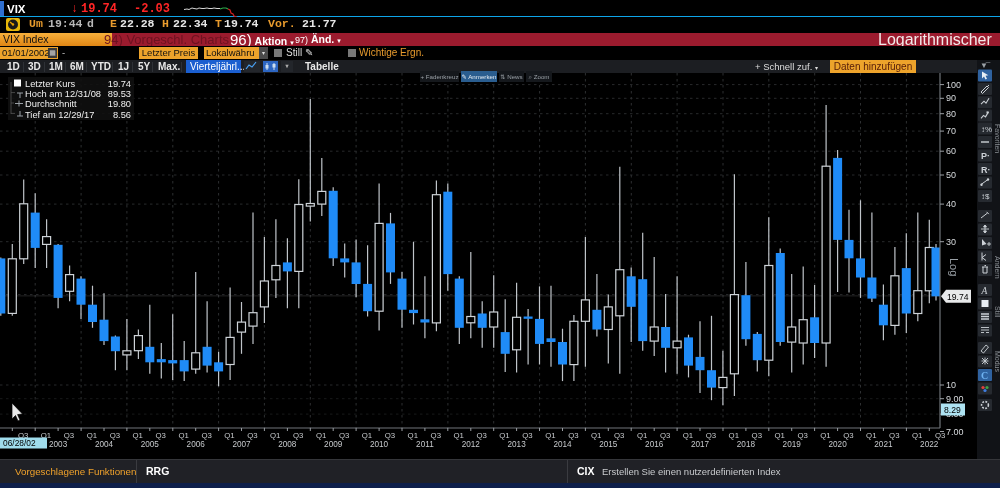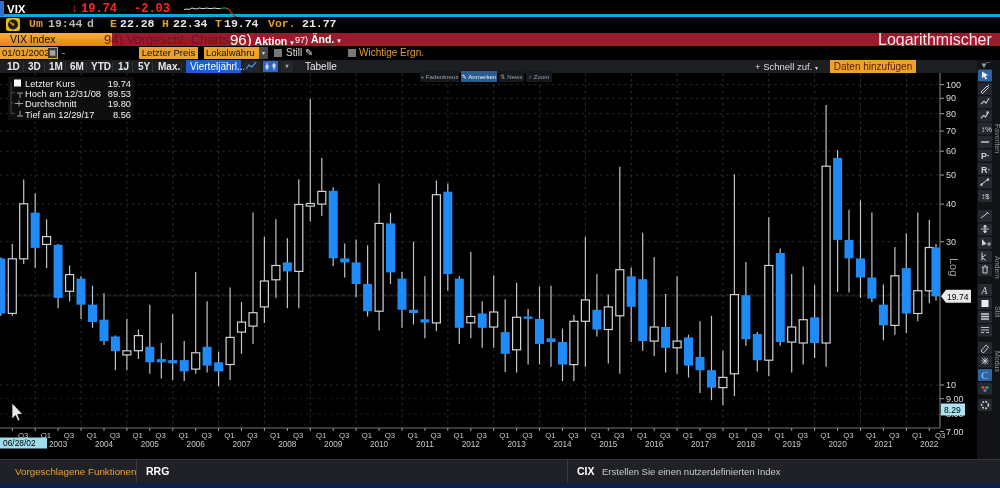--- a/index.html
+++ b/index.html
@@ -1,20 +1,20 @@
 <!DOCTYPE html>
 <html><head><meta charset="utf-8"><style>
 *{margin:0;padding:0;box-sizing:border-box}
 body{width:1000px;height:488px;background:#000;font-family:"Liberation Sans",sans-serif;overflow:hidden;position:relative}
 .mono{font-family:"Liberation Mono",monospace}
 .abs{position:absolute}
 </style></head>
 <body>
 
-<div class="abs" style="left:0;top:0;width:1000px;height:17px;background:#000;border-bottom:3px solid #0ea5e9">
+<div class="abs" style="left:0;top:0;width:1000px;height:17px;background:#000;border-bottom:1px solid #0ea5e9">
  <div class="abs" style="left:0;top:1px;width:4px;height:15px;background:#2f6fd0"></div>
  <div class="abs" style="left:7px;top:2.5px;font-size:11.5px;font-weight:bold;color:#fff">VIX</div>
  <div class="abs mono" style="left:71px;top:2px;font-size:12px;font-weight:bold;color:#ff2525">↓</div>
     <div class="abs mono" style="left:81px;top:2px;font-size:12px;font-weight:bold;color:#ff2525">19.74</div>
  <div class="abs mono" style="left:134px;top:2px;font-size:12px;font-weight:bold;color:#ff2525">-2.03</div>
  <svg class="abs" style="left:183px;top:2px" width="60" height="15">
       <path d="M1 7.5 l3 -0.5 2 0.5 3 -1.5 2 0.5 3 0.5 2 -1 3 0.5 2 0 3 -0.5 2 0.5 3 0 2 -0.5 3 0.5 3 0" stroke="#d8d8d8" fill="none" stroke-width="1"></path>
       <path d="M37 7 l3 -1 3 0 2 1" stroke="#2faa4a" fill="none" stroke-width="1.2"></path>
       <path d="M45 7 l2 1 1 3 2 1 1 2 3 1" stroke="#d02020" fill="none" stroke-width="1.2"></path>
     </svg>
@@ -33,21 +33,21 @@
  <span class="abs" style="left:120px">22.28</span>
  <span class="abs" style="left:162px;color:#e89b2d">H</span>
  <span class="abs" style="left:173px">22.34</span>
  <span class="abs" style="left:215px;color:#e89b2d">T</span>
  <span class="abs" style="left:224px">19.74</span>
  <span class="abs" style="left:268px;color:#e89b2d">Vor.</span>
  <span class="abs" style="left:302px">21.77</span>
 </div>
 
 <div class="abs" style="left:0;top:33px;width:1000px;height:13px;background:#9b1b2e">
- <div class="abs" style="left:0;top:0;width:112px;height:13px;background:linear-gradient(#f7b03c,#e08614);color:#111;font-size:10.5px;padding-left:10px;line-height:13px">VIX Index</div>
+ <div class="abs" style="left:0;top:0;width:112px;height:13px;background:linear-gradient(#f7b03c,#e08614);color:#111;font-size:10.5px;padding-left:3px;line-height:13px">VIX Index</div>
  <div class="abs" style="left:104px;top:0;color:#6d1220;font-size:13px;line-height:13px">94) Vorgeschl. Charts</div>
  <div class="abs" style="left:230px;top:0;color:#fff;font-size:10.5px;line-height:13px"><span style="font-size:15px">96)</span> <b>Aktion</b> <span style="font-size:7px">▾</span></div>
  <div class="abs" style="left:295px;top:0;color:#fff;font-size:10.5px;line-height:13px"><span style="font-size:9px">97)</span> <b>Änd.</b> <span style="font-size:7px">▾</span></div>
  <div class="abs" style="left:878px;top:0;color:#f3eaea;font-size:16px;line-height:13px">Logarithmischer Chart</div>
 </div>
 
 <div class="abs" style="left:0;top:46px;width:1000px;height:14px;background:#000;font-size:9.5px">
  <div class="abs" style="left:0;top:1px;width:58px;height:12px;background:#eda32b;color:#111;line-height:12px;padding-left:2px">01/01/2002<span style="position:absolute;right:1px;top:1px;width:9px;height:10px;background:#3a3a3a;color:#ccc;font-size:7px;text-align:center;line-height:10px">▦</span></div>
  <div class="abs" style="left:62px;top:1px;color:#ccc;line-height:12px">-</div>
  <div class="abs" style="left:69px;top:14px;width:59px;height:12px;background:#eda32b;color:#111;line-height:12px;padding-left:2px">08/10/2022<span style="position:absolute;right:1px;top:1px;width:9px;height:10px;background:#3a3a3a;color:#ccc;font-size:7px;text-align:center;line-height:10px">▦</span></div>
@@ -80,21 +80,21 @@
  <div class="abs" style="left:186px;top:0;width:55px;height:13px;background:#1b5fd0;color:#fff;line-height:13px;padding-left:4px;font-weight:normal">Vierteljährl...</div>
  <div class="abs" style="left:244px;top:1px;width:16px;height:11px;background:#23262b"><svg width="16" height="11">
         <path d="M2 8 l3 -4 3 2 4 -5" stroke="#4aa3f7" fill="none" stroke-width="1.2"></path>
       </svg></div>
  <div class="abs" style="left:263px;top:1px;width:15px;height:11px;background:#2d66c2"><svg width="15" height="11">
         <path d="M4 2 v7 M11 2 v7" stroke="#cde" stroke-width="1"></path>
         <rect x="2.5" y="4" width="3" height="3.5" fill="#cde"></rect>
         <rect x="9.5" y="3" width="3" height="3.5" fill="#cde"></rect>
       </svg></div>
  <div class="abs" style="left:281px;top:1px;width:12px;height:11px;background:#23262b;color:#aaa;font-size:6px;text-align:center;line-height:11px">▾</div>
- <span class="abs" style="left:305px;line-height:13px;font-weight:normal">Tabelle</span>
+ <span class="abs" style="left:305px;line-height:13px;font-weight:bold">Tabelle</span>
  <span class="abs" style="left:755px;line-height:13px;font-weight:normal;font-size:9.5px;color:#ddd">+ Schnell zuf. <span style="font-size:6px">▾</span></span>
  <div class="abs" style="left:830px;top:0;width:86px;height:13px;background:#eda32b;color:#59200a;line-height:13px;text-align:center;font-weight:normal">Daten hinzufügen</div>
  <span class="abs" style="left:984px;top:0;color:#999;font-size:8px;line-height:13px">▾</span>
 </div>
 <svg width="1000" height="415" viewBox="0 73 1000 415" style="position:absolute;left:0;top:73px" xmlns="http://www.w3.org/2000/svg">
 <rect x="0" y="73" width="1000" height="415" fill="#000"></rect>
 <line x1="0" y1="84.6" x2="940.0" y2="84.6" stroke="#2d2f31" stroke-width="1" stroke-dasharray="2.5,3.5" opacity="0.9"></line>
 <line x1="0" y1="98.3" x2="940.0" y2="98.3" stroke="#2d2f31" stroke-width="1" stroke-dasharray="2.5,3.5" opacity="0.9"></line>
 <line x1="0" y1="113.7" x2="940.0" y2="113.7" stroke="#2d2f31" stroke-width="1" stroke-dasharray="2.5,3.5" opacity="0.9"></line>
 <line x1="0" y1="131.1" x2="940.0" y2="131.1" stroke="#2d2f31" stroke-width="1" stroke-dasharray="2.5,3.5" opacity="0.9"></line>

